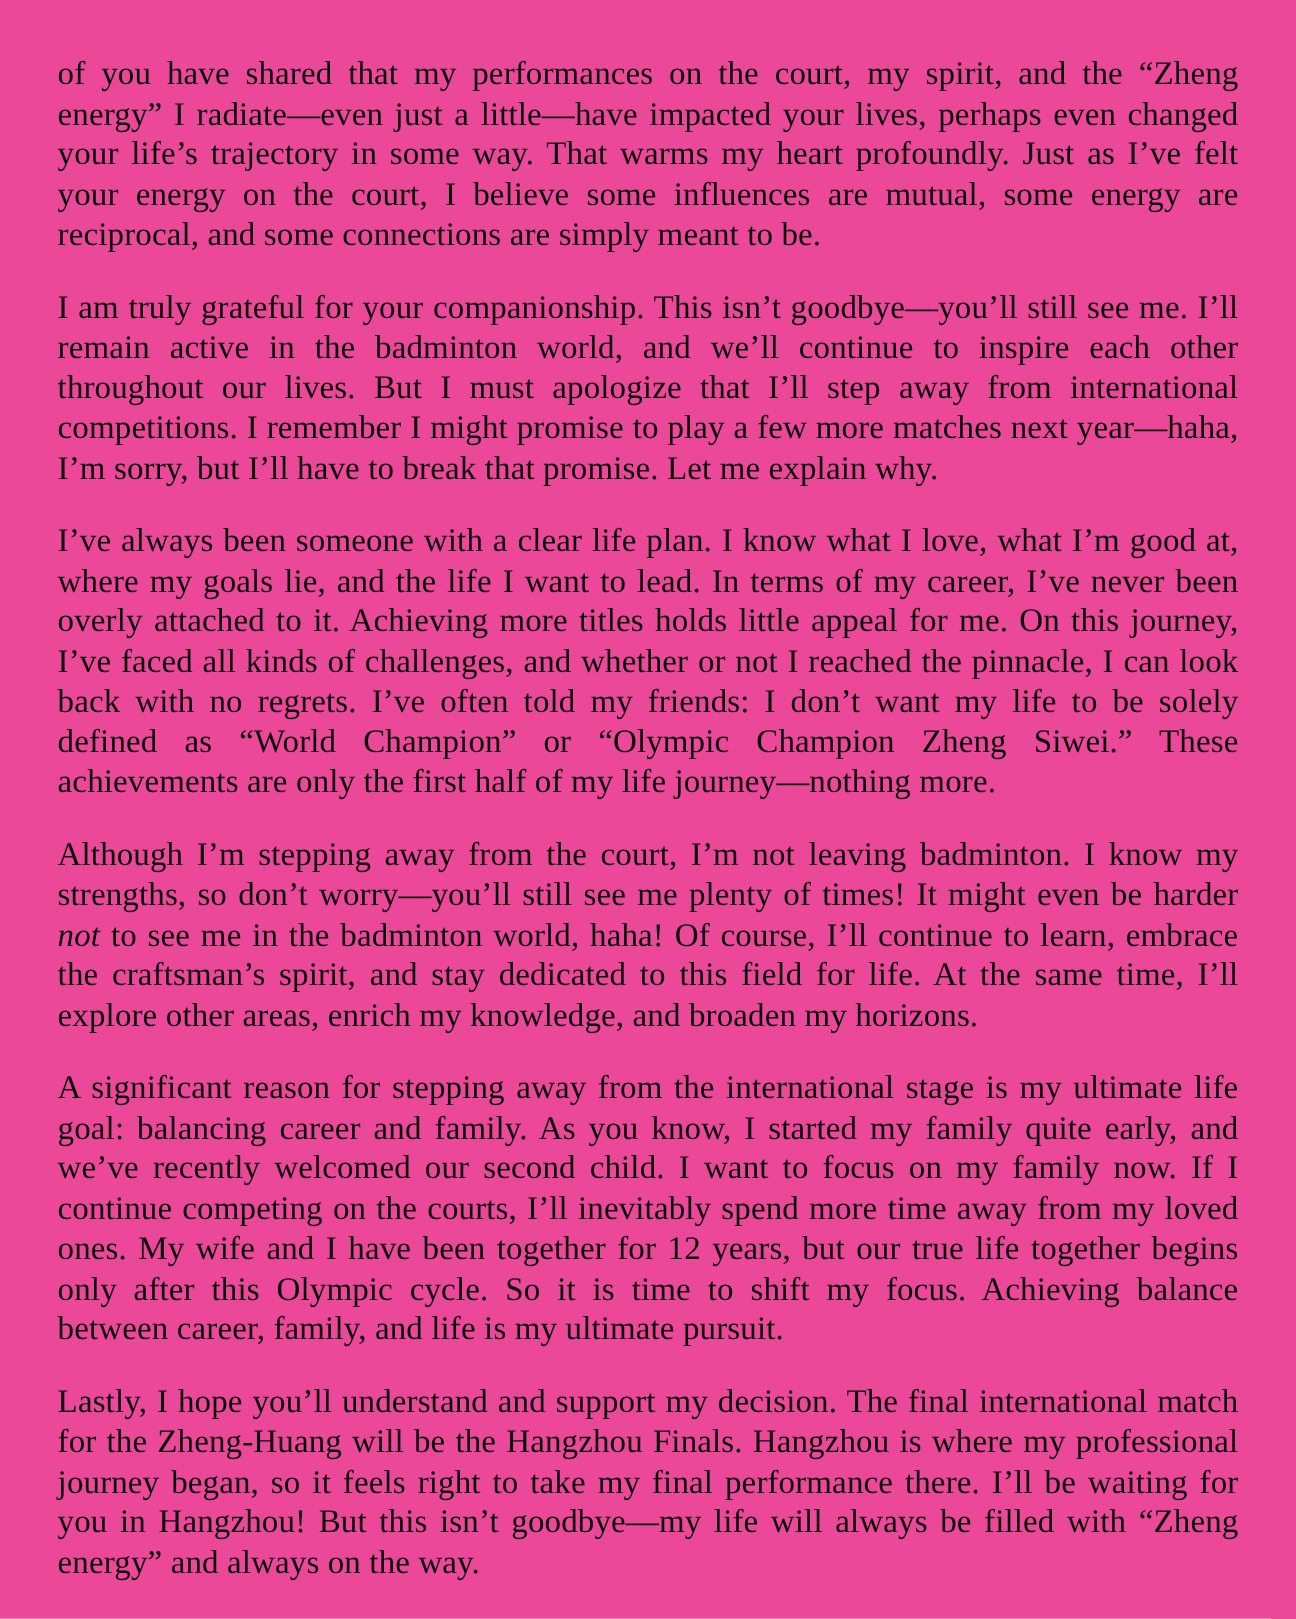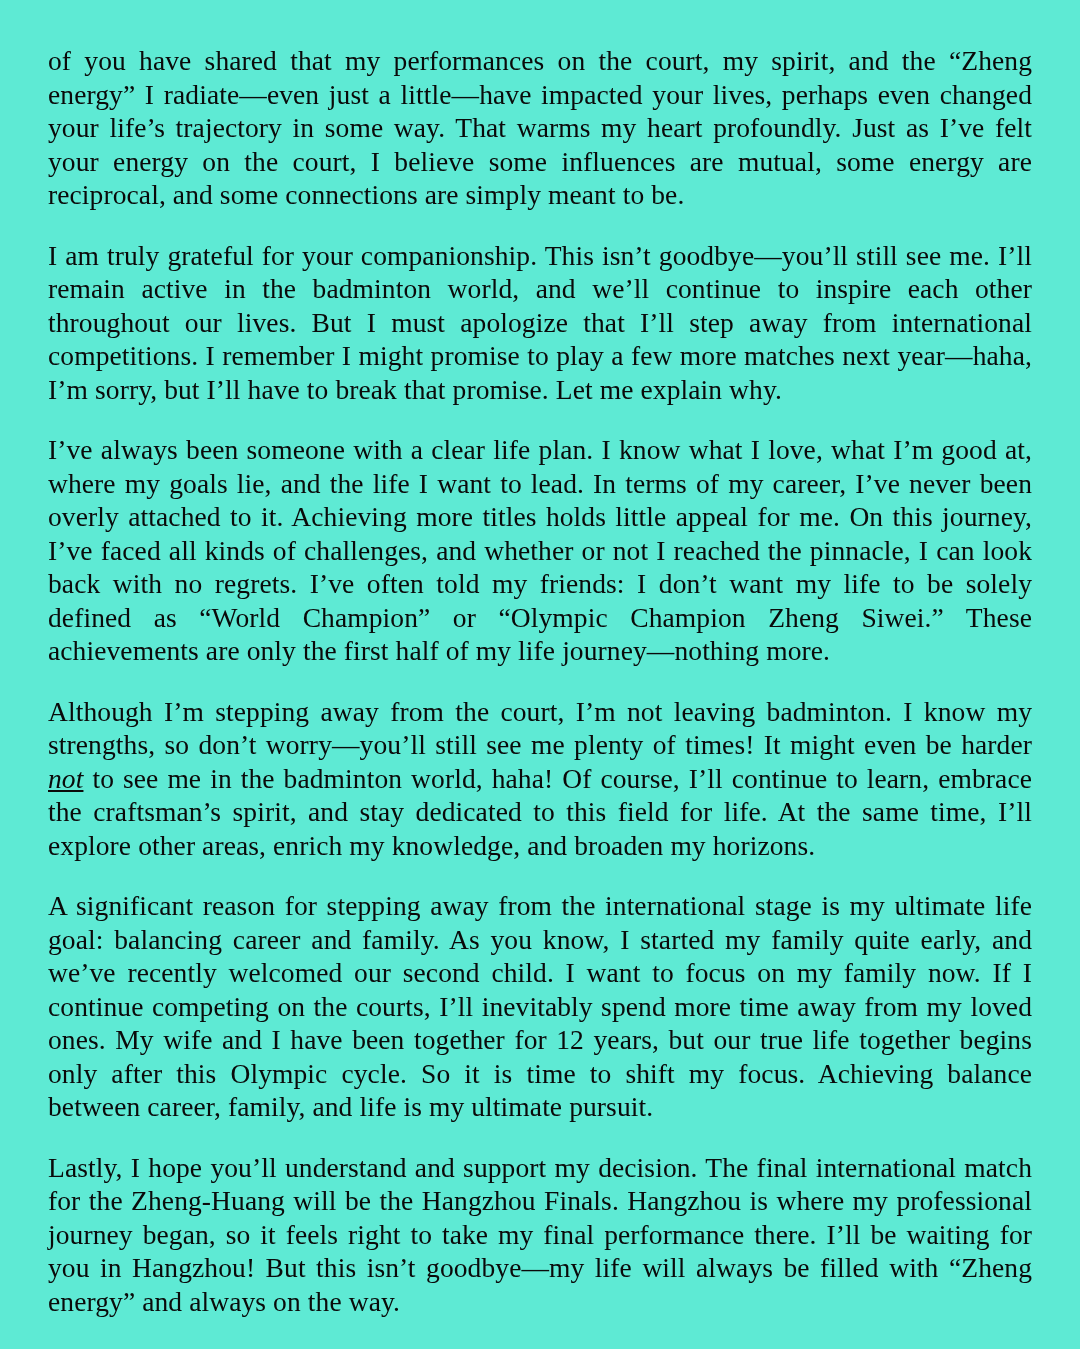--- a/index.html
+++ b/index.html
@@ -12,40 +12,39 @@
     height: 1349px;
     overflow: hidden;
     font-family: "Liberation Serif", "DejaVu Serif", serif;
     color: #0a0a0a;
   }
   .page {
     box-sizing: border-box;
     width: 1080px;
     height: 1349px;
     padding: 44px 48px 0 48px;
-    background: #5eead4;
+    background: #ec4899;
   }
   .doc-body {
     font-size: 27.5px;
     line-height: 33.5px;
     text-align: justify;
     text-justify: inter-word;
     letter-spacing: 0.1px;
   }
   .para {
     margin: 0 0 27px 0;
     text-align: justify;
     text-align-last: left;
   }
   .para:last-child {
     margin-bottom: 0;
   }
   em {
     font-style: italic;
-    text-decoration: underline;
   }
 </style>
 </head>
 <body>
 
 <div class="page">
   <div class="doc-body">
 
     <p class="para">of you have shared that my performances on the court, my spirit, and the “Zheng energy” I radiate—even just a little—have impacted your lives, perhaps even changed your life’s trajectory in some way. That warms my heart profoundly. Just as I’ve felt your energy on the court, I believe some influences are mutual, some energy are reciprocal, and some connections are simply meant to be.</p>
 

